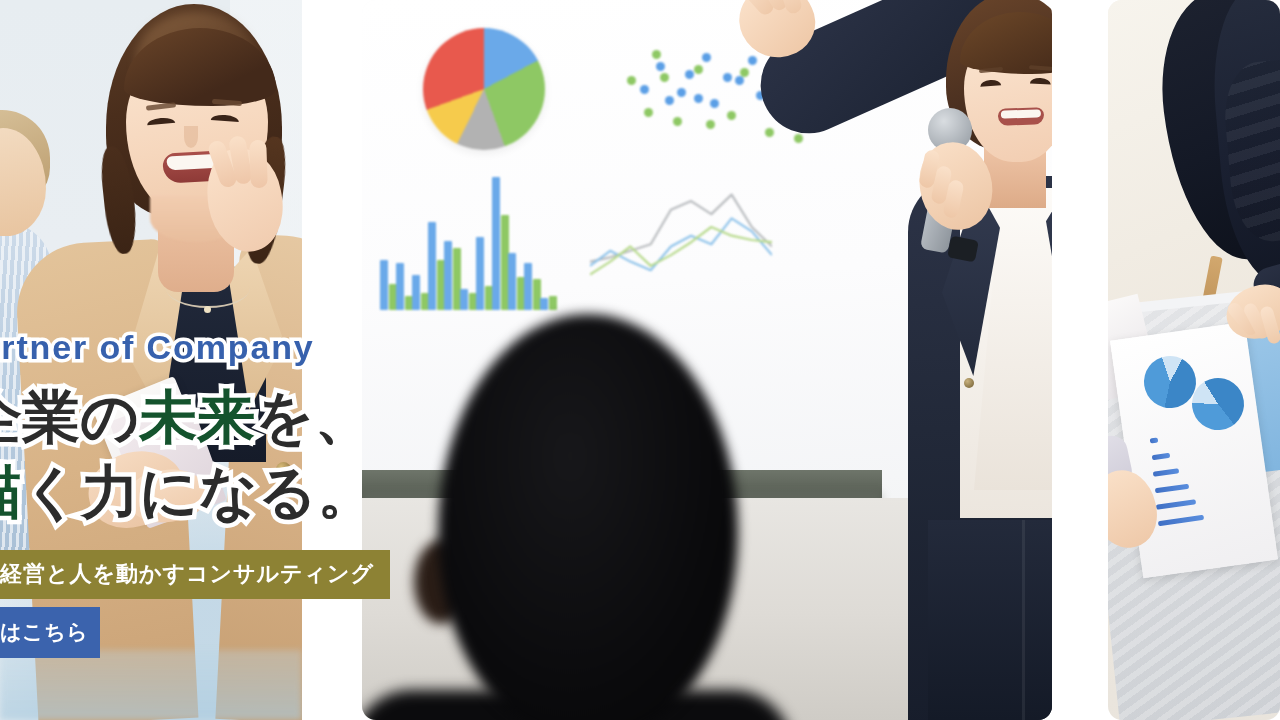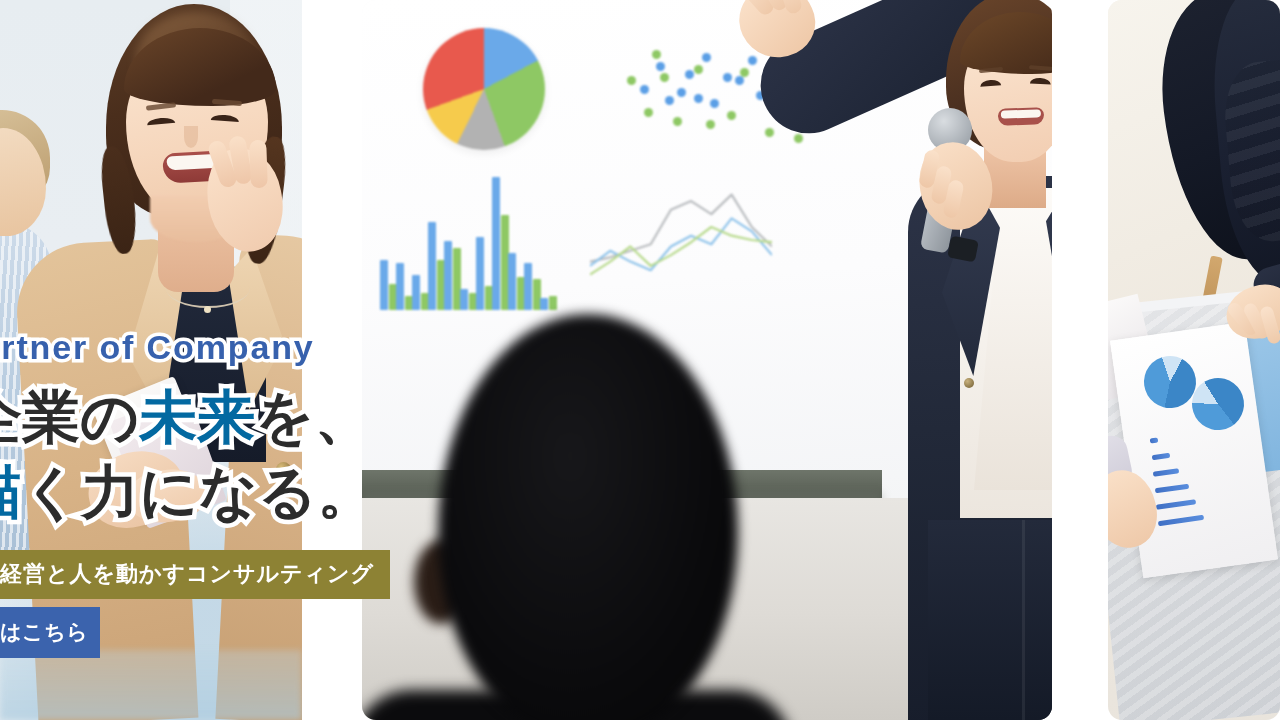--- a/index.html
+++ b/index.html
@@ -310,21 +310,21 @@
     -webkit-text-stroke:7px #ffffff; paint-order:stroke fill;
     text-shadow:0 0 2px #fff;
   }
   .hero-line{
     font-size:58px; font-weight:800; line-height:1.22; white-space:nowrap;
     color:#2c2c2c; margin-left:-36px;
     -webkit-text-stroke:9px #ffffff; paint-order:stroke fill;
   }
   .hero-line.l1{ margin-top:18px; }
   .hero-line.l2{ margin-top:4px; }
-  .hero-line .hl{ color:#0369a1; }
+  .hero-line .hl{ color:#14532d;text-decoration:underline; }
 
   .hero-tag{
     display:inline-block; margin-top:22px; margin-left:-30px;
     background:#8d8234; color:#ffffff;
     font-size:22px; font-weight:700; letter-spacing:.045em;
     padding:9px 16px 10px 30px; white-space:nowrap;
   }
   .hero-btn{
     display:block; width:138px; margin-top:8px; margin-left:-38px;
     background:#3b63ad; color:#ffffff;

